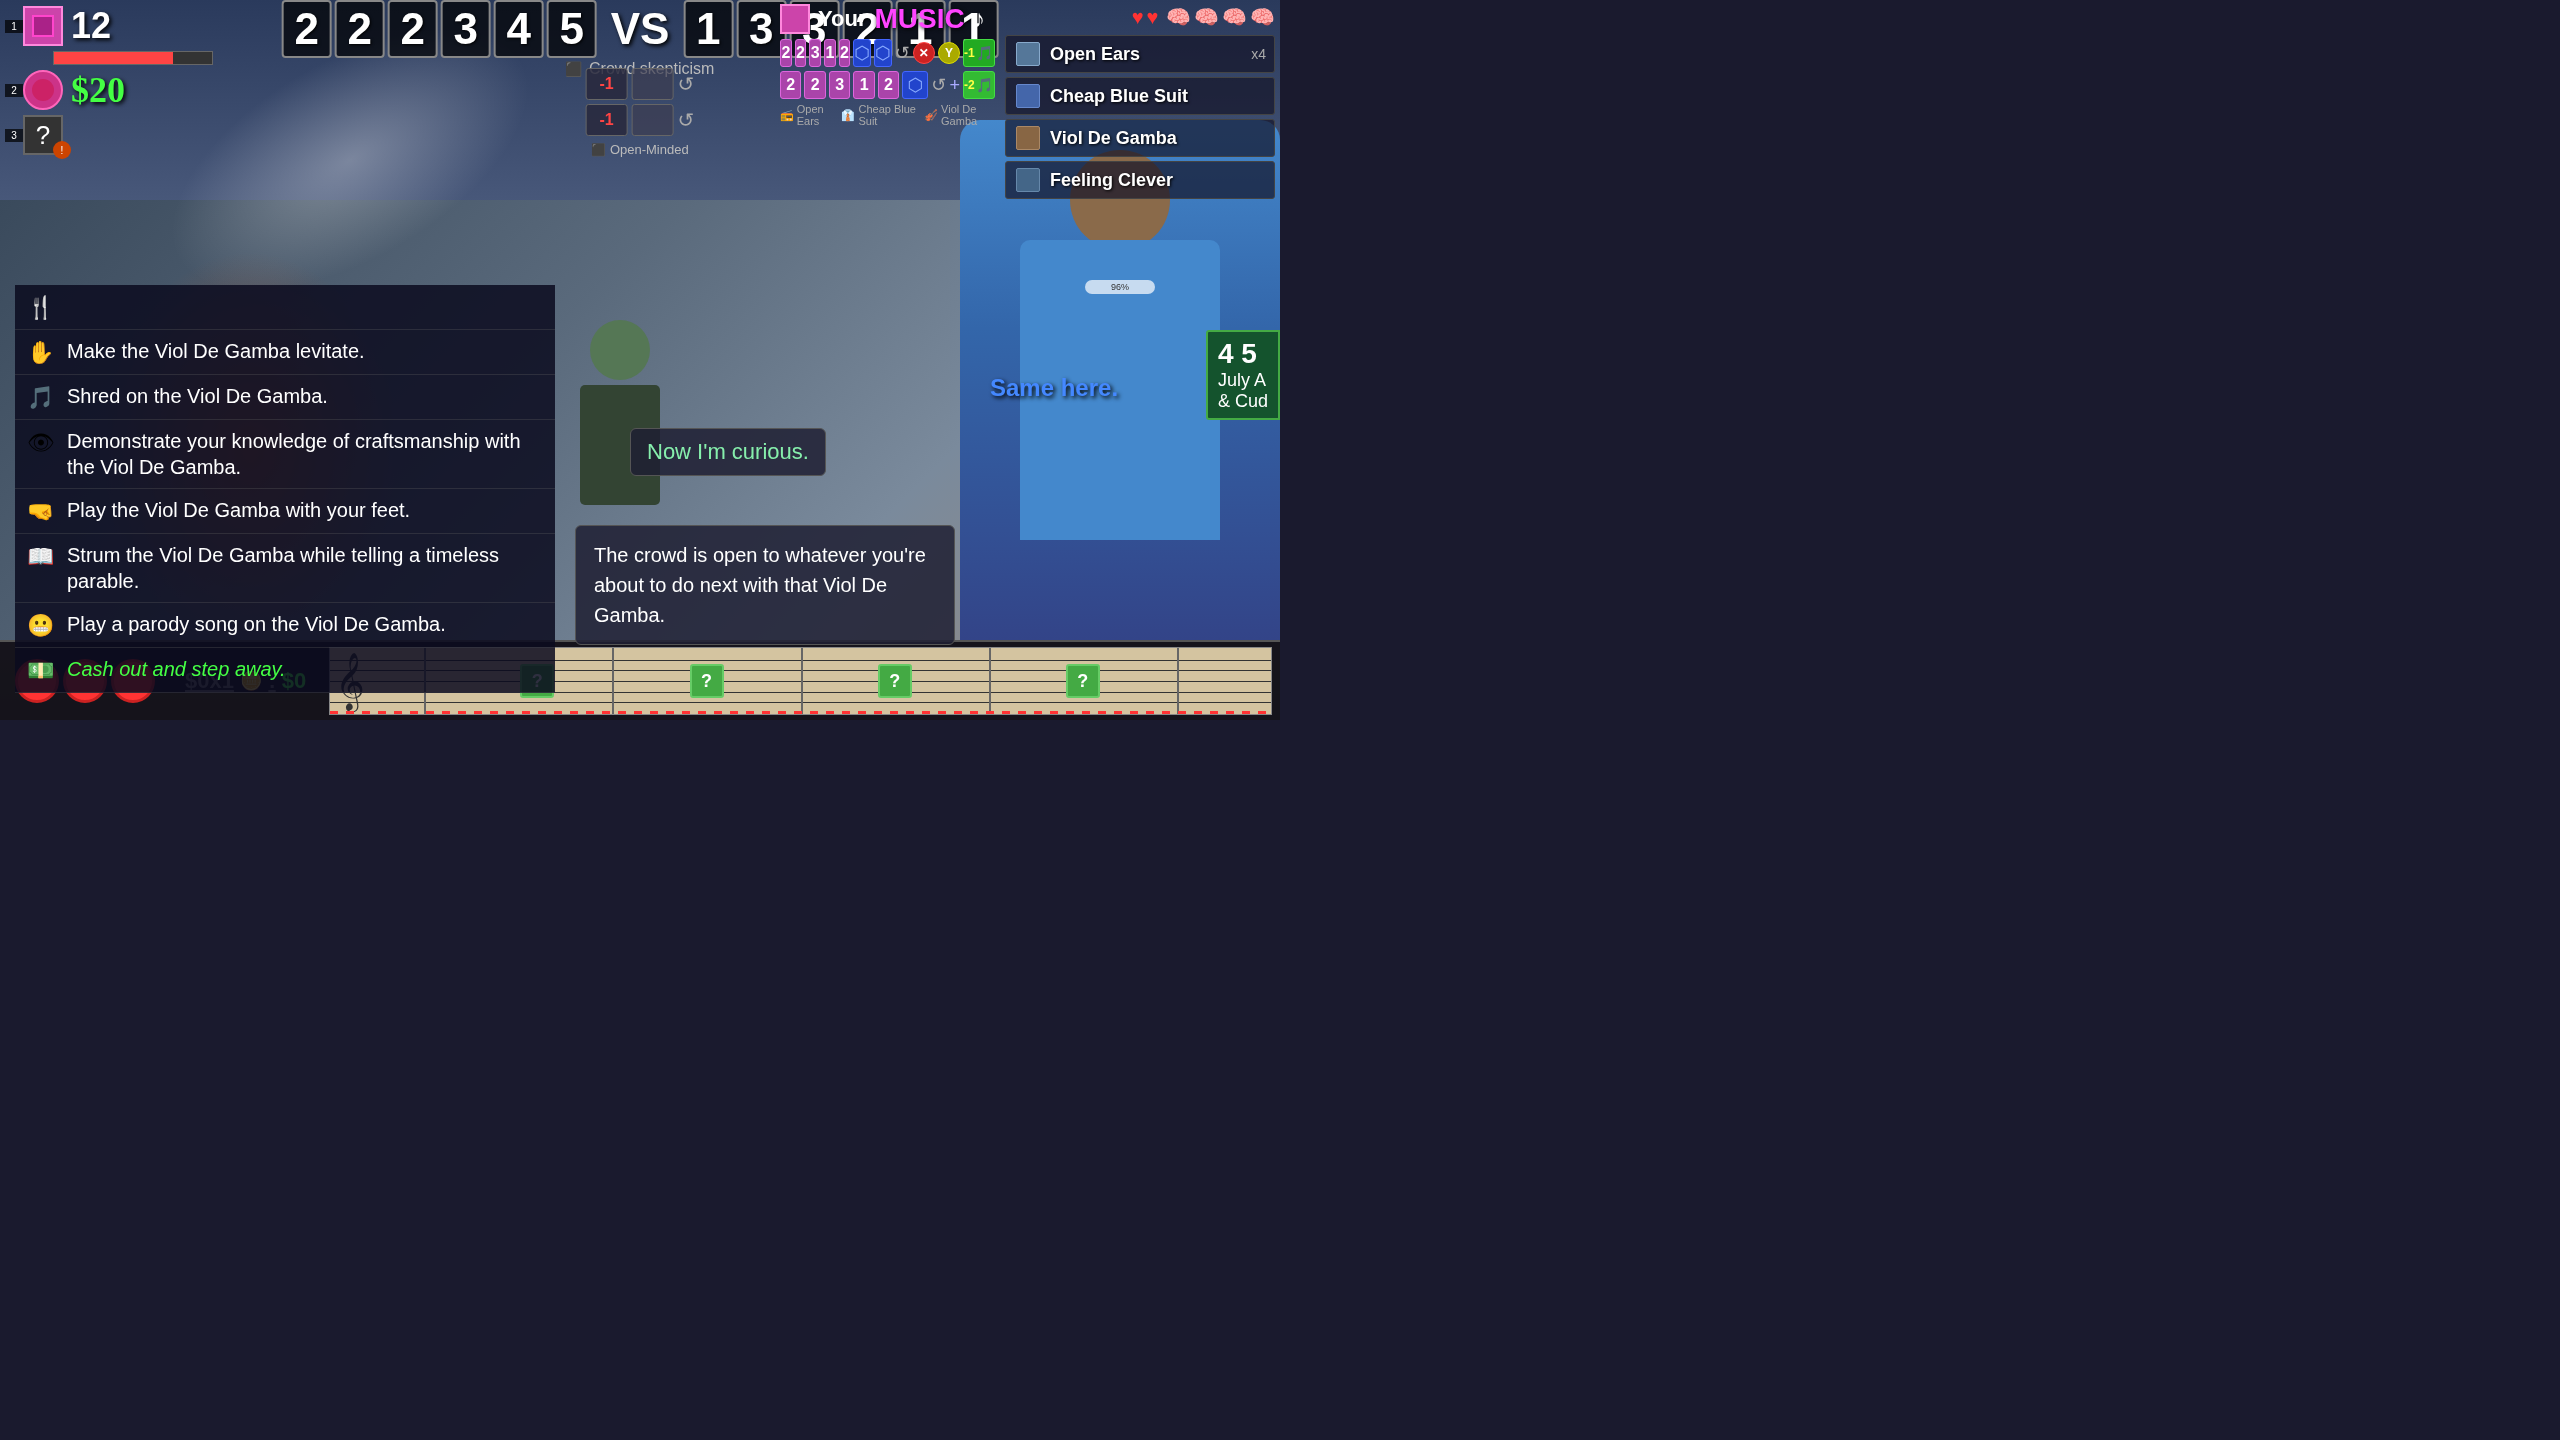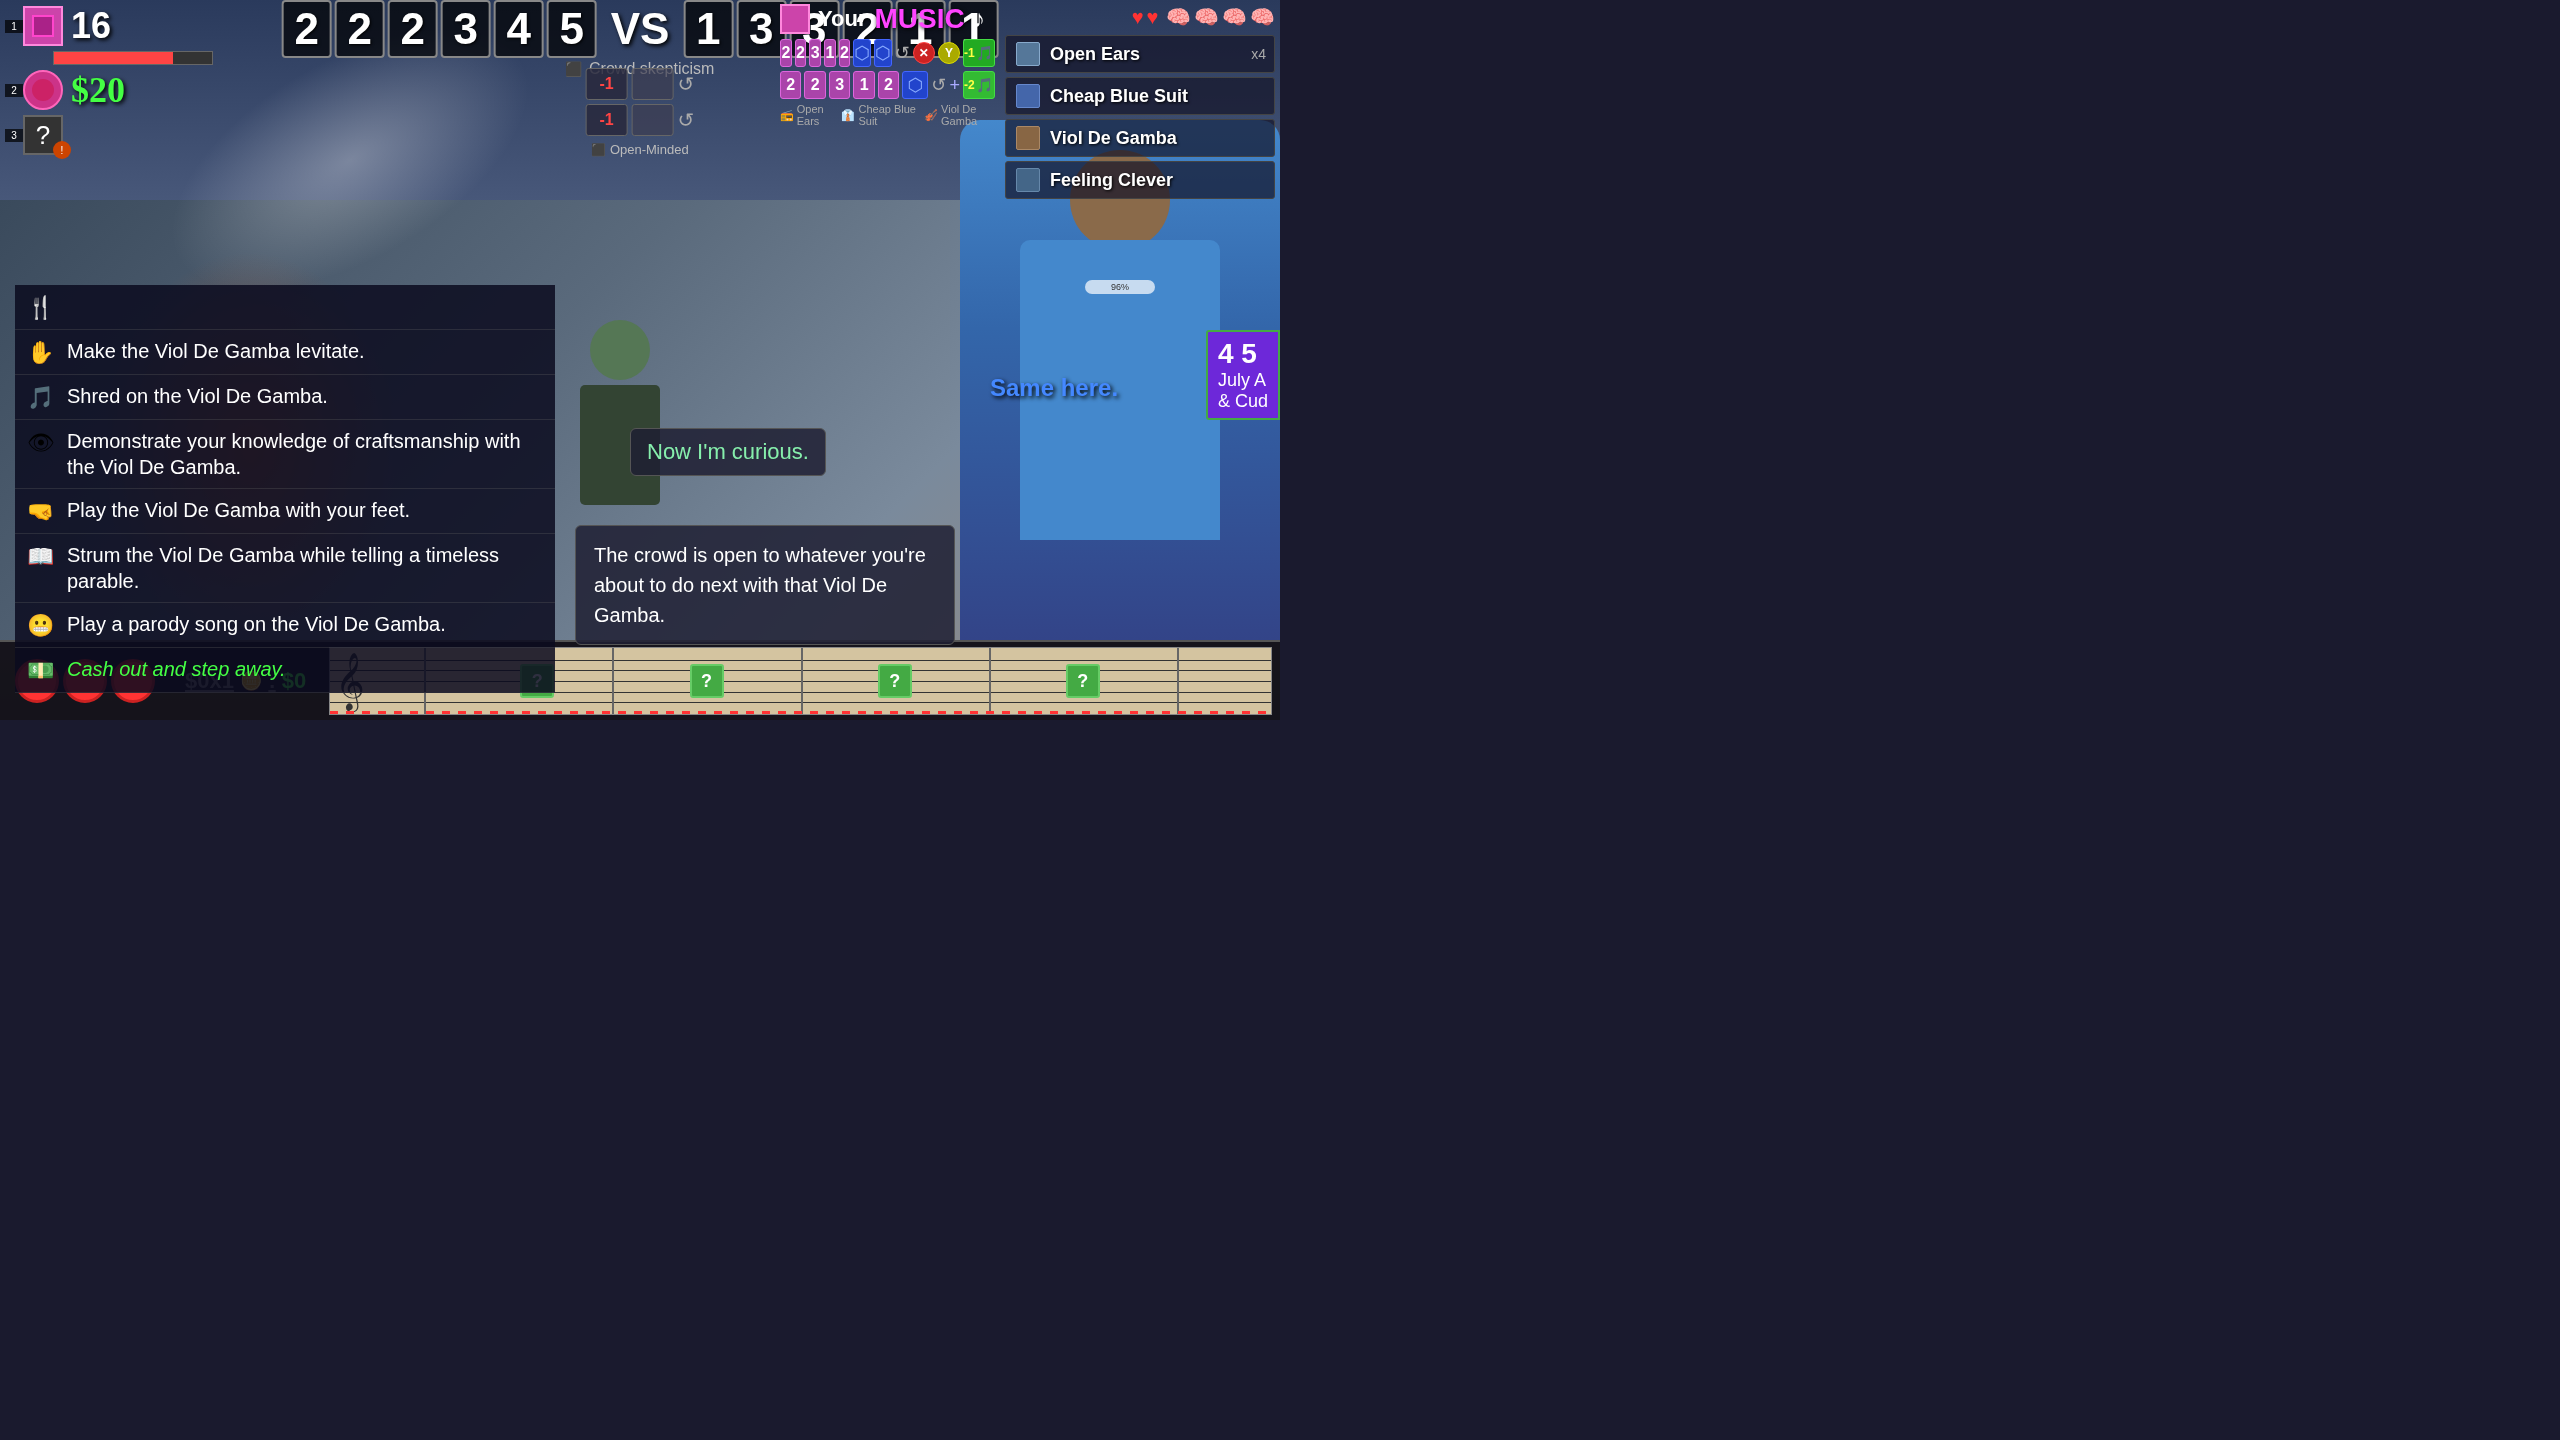--- a/index.html
+++ b/index.html
@@ -518,36 +518,36 @@
       <div style="text-align:center;font-size:9px;color:#333;line-height:14px;">96%</div>
     </div>
   </div>
 </div>
 
 <div style="position:absolute;bottom:200px;left:560px;width:120px;height:200px;z-index:5;">
   <div style="width:60px;height:60px;background:#557755;border-radius:50%;margin:0 auto;"></div>
   <div style="width:80px;height:120px;background:#334433;margin:5px auto 0;border-radius:5px;"></div>
 </div>
 
-<div style="position:absolute;top:330px;right:0;background:#6d28d9;border:2px solid #44aa44;border-radius:3px 0 0 3px;padding:6px 10px;z-index:8;">
+<div style="position:absolute;top:330px;right:0;background:#14532d;border:2px solid #44aa44;border-radius:3px 0 0 3px;padding:6px 10px;z-index:8;">
   <div style="color:white;font-size:28px;font-weight:bold;">4   5</div>
   <div style="color:white;font-size:18px;">July A</div>
   <div style="color:white;font-size:18px;">&amp; Cud</div>
 </div>
 
 <div class="player-stats">
 
   <div class="stat-row">
     <div style="display:flex;align-items:center;">
       <div style="font-size:10px;color:white;background:rgba(0,0,0,0.7);width:18px;text-align:center;padding:1px;">1</div>
       <div class="stat-icon pink-cube">
         <div style="width:22px;height:22px;background:#aa2288;border:2px solid #ff44cc;"></div>
       </div>
     </div>
-    <span class="stat-value">16</span>
+    <span class="stat-value">12</span>
   </div>
 
   <div style="display:flex;align-items:center;gap:4px;margin-left:40px;margin-bottom:4px;">
     <div class="hp-bar-container">
       <div class="hp-bar" style="width:75%;"></div>
     </div>
   </div>
 
   <div class="stat-row">
     <div style="display:flex;align-items:center;">

